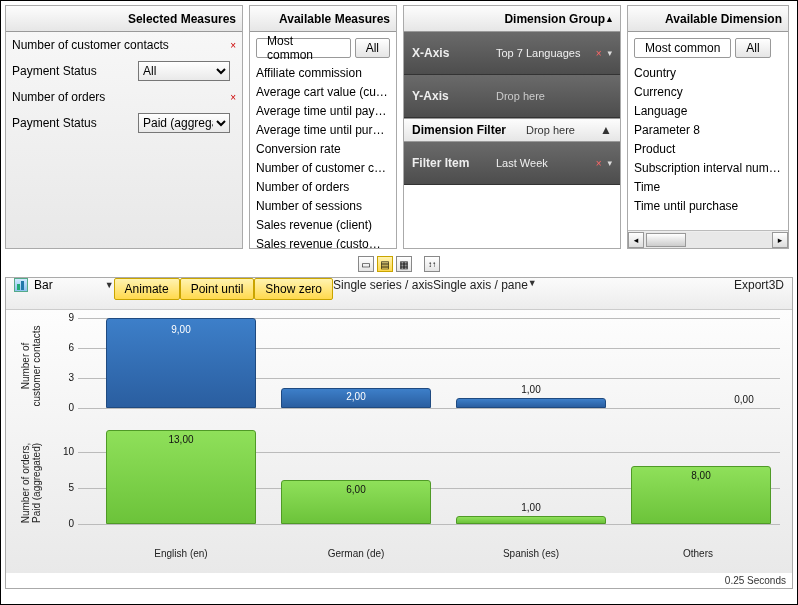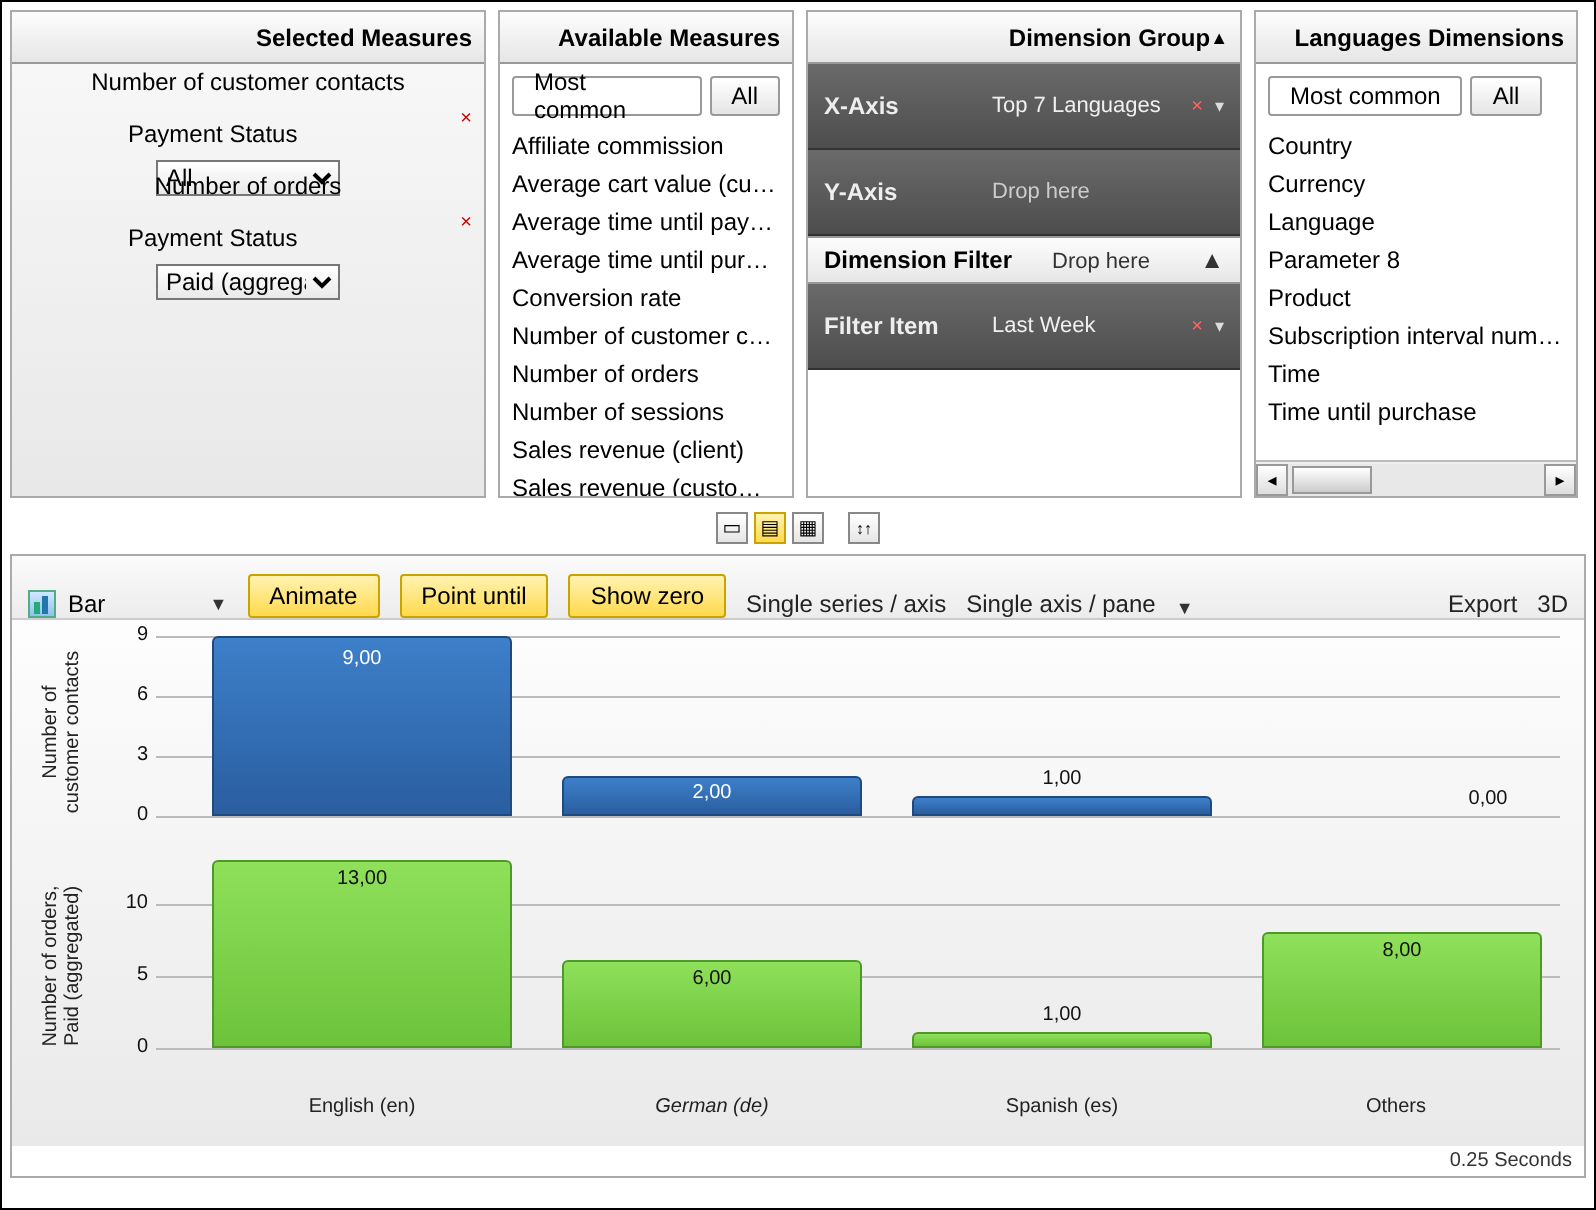--- a/index.html
+++ b/index.html
@@ -8,21 +8,21 @@
   .top-row { display: flex; height: 252px; padding: 4px; gap: 6px; }
   .col { border: 1px solid #aaa; display: flex; flex-direction: column; }
   .col-selected { width: 238px; }
   .col-availm { width: 148px; }
   .col-dimgrp  { width: 218px; }
   .col-availd  { width: 162px; }
 
   .hdr { background: linear-gradient(#fdfdfd,#e6e6e6); border-bottom: 1px solid #999; height: 26px; line-height: 26px; padding: 0 6px; font-weight: bold; display: flex; align-items: center; justify-content: flex-end; }
   .hdr .tri { font-size: 9px; }
 
-  .row-line { display: flex; align-items: center; height: 26px; padding: 2px 6px; gap: 6px; flex-direction: column; }
+  .row-line { display: flex; align-items: center; height: 26px; padding: 2px 6px; gap: 6px; }
   .del { color: #c00; font-size: 10px; cursor: pointer; margin-left: auto; }
   select.combo { width: 92px; height: 20px; border: 1px solid #777; background: linear-gradient(#fff,#e9e9e9); font-size: 12px; }
   .col-selected .body { background: linear-gradient(#f7f7f7,#e8e8e8); flex: 1; }
 
   .tab-row { display: flex; gap: 4px; padding: 6px; align-items: center; }
   .pillbtn { height: 20px; border: 1px solid #999; background: linear-gradient(#fff,#e5e5e5); padding: 0 10px; border-radius: 2px; cursor: pointer; display:inline-flex; align-items:center; }
   .pillbtn.active { background: #fff; }
   .list { flex:1; overflow:hidden; padding: 0 6px 6px 6px; }
   .list div { height: 19px; line-height: 19px; white-space: nowrap; overflow: hidden; text-overflow: ellipsis; }
 
@@ -36,21 +36,21 @@
   .hscroll { display:flex; align-items:center; border-top:1px solid #bbb; height:18px; background:#eee; }
   .hscroll .btn { width:16px; height:16px; border:1px solid #999; background:linear-gradient(#fff,#ddd); display:flex; align-items:center; justify-content:center; font-size:9px; }
   .hscroll .track { flex:1; height:16px; background:#e8e8e8; position:relative; }
   .hscroll .thumb { position:absolute; left:2px; top:1px; width:40px; height:14px; background:linear-gradient(#fff,#ccc); border:1px solid #999; }
 
   .mode-row { display:flex; justify-content:center; gap:3px; margin-top:2px; height:18px; align-items:center; }
   .mode-btn { width:16px; height:16px; border:1px solid #888; display:flex; align-items:center; justify-content:center; font-size:10px; background:linear-gradient(#fff,#e5e5e5); }
   .mode-btn.sel { background:linear-gradient(#fff3b0,#ffd94d); border-color:#c9a400; }
 
   .chart-area { margin:4px; border:1px solid #aaa; height:312px; display:flex; flex-direction:column; }
-  .toolbar { display:flex; align-items:flex-end; gap:10px; height:32px; padding:0 8px; background:linear-gradient(#fbfbfb,#ececec); border-bottom:1px solid #ccc; }
+  .toolbar { display:flex; align-items:flex-start; gap:0; height:32px; padding:0 8px; background:linear-gradient(#fbfbfb,#ececec); border-bottom:1px solid #ccc; }
   .toolbar .chart-type { display:flex; align-items:center; gap:6px; }
   .toolbar .caret { font-size:9px; color:#333; }
   .ybtn { height:22px; padding:0 10px; border:1px solid #c9a400; background:linear-gradient(#fff3b0,#ffd94d); border-radius:2px; cursor:pointer; }
   .plain { color:#222; }
   .spacer { flex:1; }
 
   .plots { flex:1; position:relative; background:linear-gradient(#fdfdfd,#e9e9e9); }
   .plot { position:absolute; }
   .y-title { position:absolute; transform: rotate(-90deg); transform-origin: left top; font-size:10px; color:#222; text-align:center; white-space:nowrap; }
   .axis-num { position:absolute; font-size:10px; color:#111; text-align:right; width:20px; }
@@ -144,21 +144,21 @@
     <div class="dark-row">
       <span class="lab">Filter Item</span>
       <span class="val">Last Week</span>
       <span class="del" style="color:#f66;">×</span>
       <span class="tri" style="margin-left:6px;">▾</span>
     </div>
   </div>
 
   <div class="col col-availd">
     <div class="hdr">
-        <span>Languages Dimensions</span>
+        <span>Available Dimension</span>
       </div>
     <div class="tab-row">
       <span class="pillbtn active">Most common</span>
       <span class="pillbtn">All</span>
     </div>
     <div class="list">
       <div>Country</div>
       <div>Currency</div>
       <div>Language</div>
       <div>Parameter 8</div>
@@ -245,19 +245,19 @@
       <div class="bar-label" style="left:290px; top:56px;">6,00</div>
 
       <div class="bar green" style="left:450px; width:150px; top:88px; height:8px;"></div>
       <div class="bar-label" style="left:465px; top:74px;">1,00</div>
 
       <div class="bar green" style="left:625px; width:140px; top:38px; height:58px;"></div>
       <div class="bar-label" style="left:635px; top:42px;">8,00</div>
     </div>
 
     <div class="x-label" style="left:95px;  top:238px;">English (en)</div>
-    <div class="x-label" style="left:270px; top:238px;font-style:italic;">German (de)</div>
+    <div class="x-label" style="left:270px; top:238px;">German (de)</div>
     <div class="x-label" style="left:445px; top:238px;">Spanish (es)</div>
     <div class="x-label" style="left:612px; top:238px;">Others</div>
   </div>
 
   <div class="footer">0.25 Seconds</div>
 </div>
 
 </body></html>

